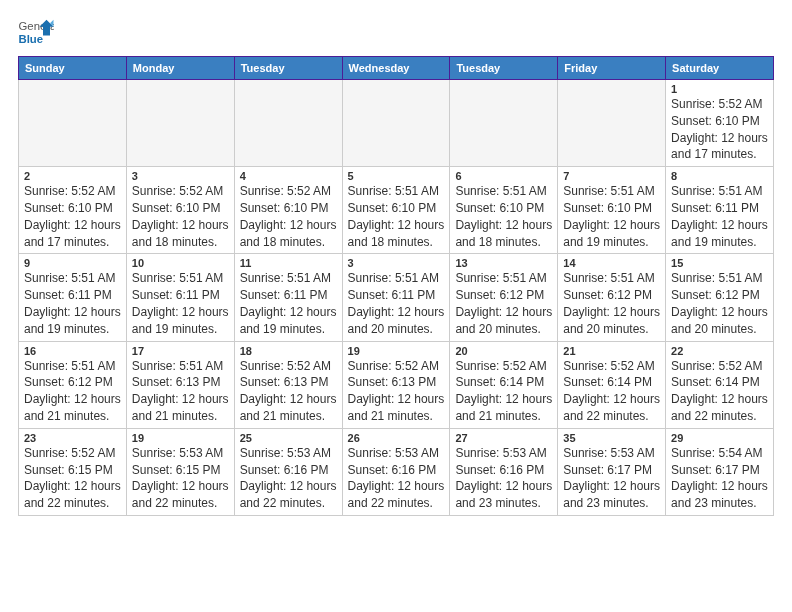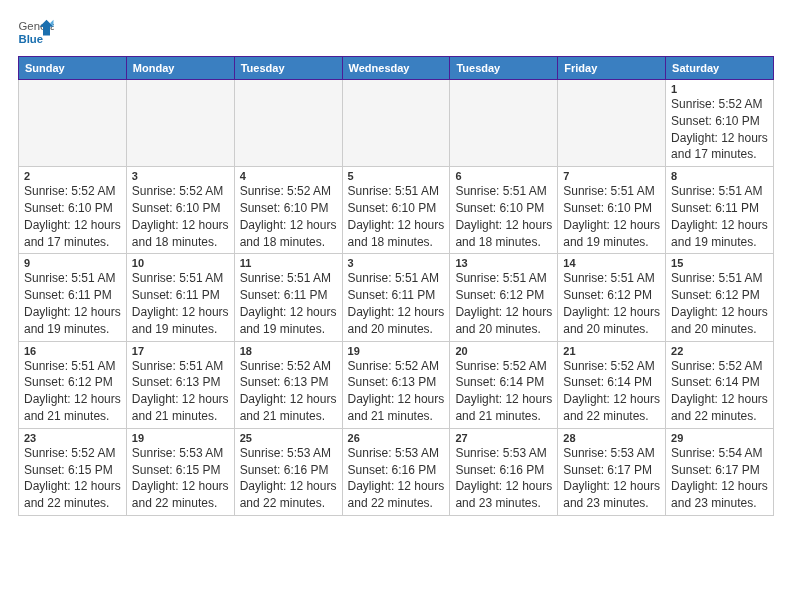--- a/index.html
+++ b/index.html
@@ -233,21 +233,21 @@
           </td>
           <td>
             <span class="day-num">26</span>
             <div class="day-info">Sunrise: 5:53 AM<br>Sunset: 6:16 PM<br>Daylight: 12 hours<br>and 22 minutes.</div>
           </td>
           <td>
             <span class="day-num">27</span>
             <div class="day-info">Sunrise: 5:53 AM<br>Sunset: 6:16 PM<br>Daylight: 12 hours<br>and 23 minutes.</div>
           </td>
           <td>
-            <span class="day-num">28</span>
+            <span class="day-num">35</span>
             <div class="day-info">Sunrise: 5:53 AM<br>Sunset: 6:17 PM<br>Daylight: 12 hours<br>and 23 minutes.</div>
           </td>
           <td>
             <span class="day-num">29</span>
             <div class="day-info">Sunrise: 5:54 AM<br>Sunset: 6:17 PM<br>Daylight: 12 hours<br>and 23 minutes.</div>
           </td>
         </tr>
       </tbody>
   </table>
 </div>

